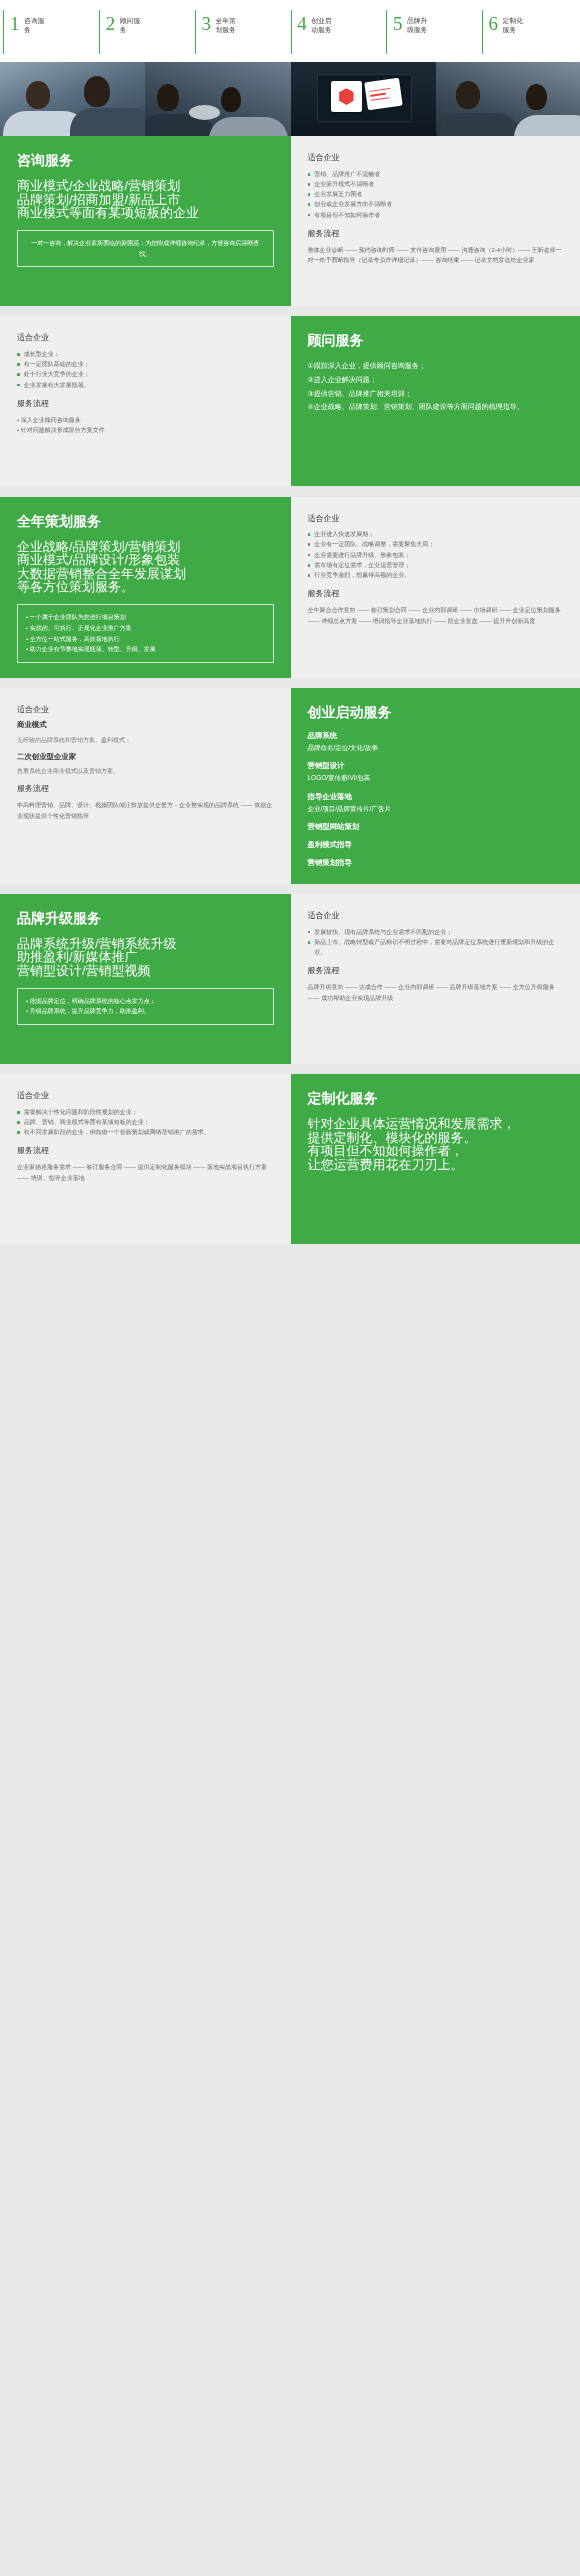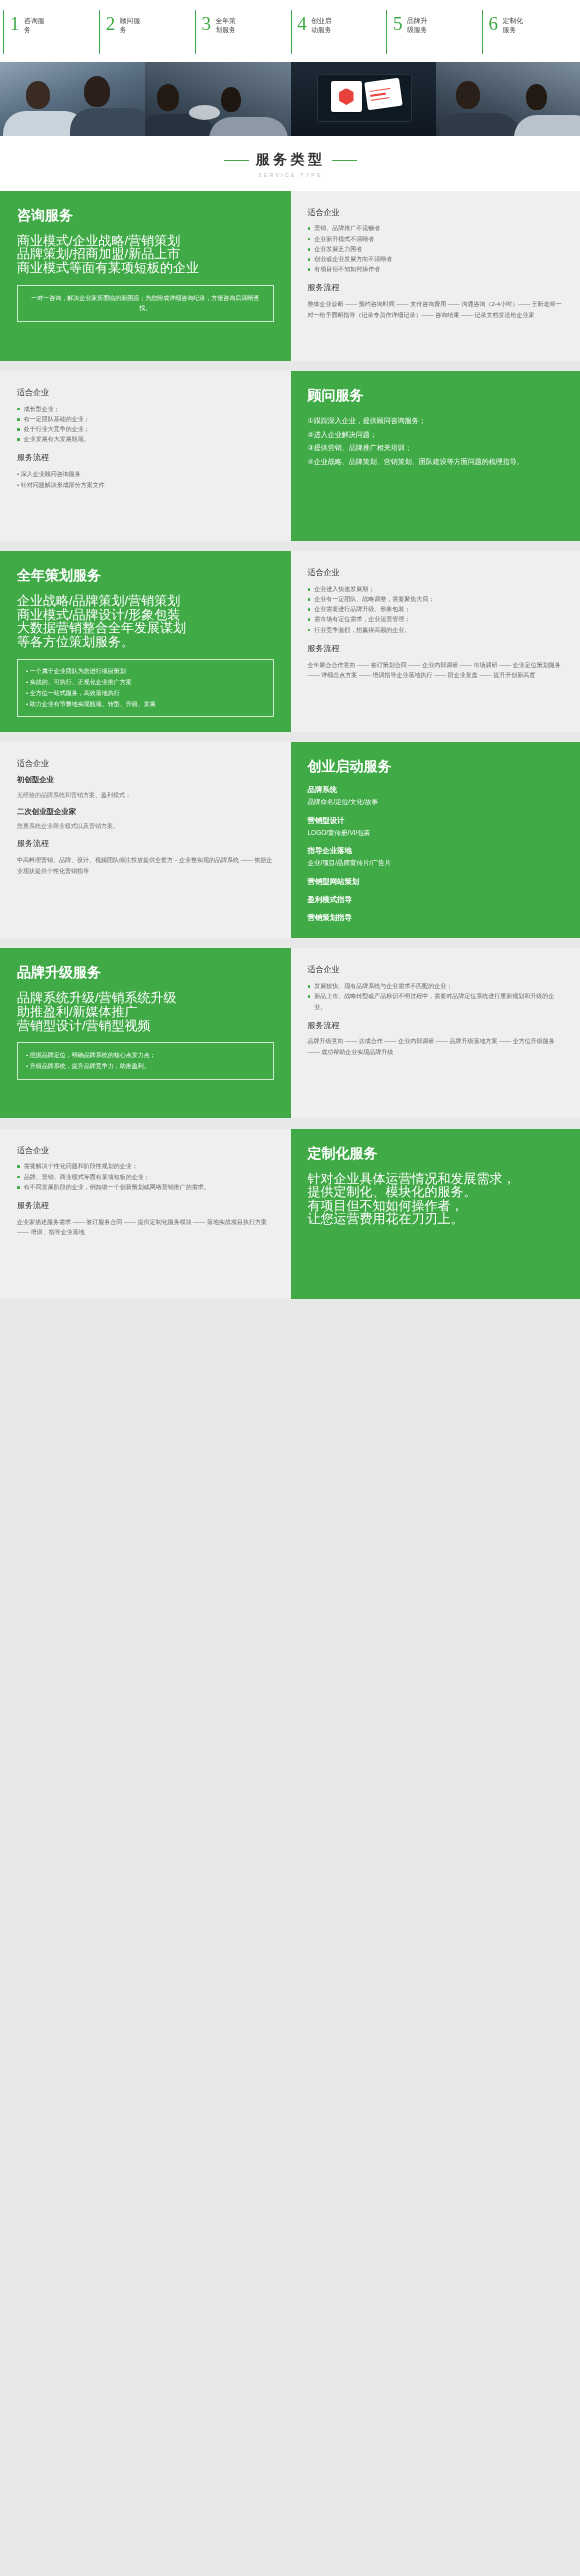--- a/index.html
+++ b/index.html
@@ -246,24 +246,20 @@
       </div>
     </div>
     <div class="ph ph4">
       <div class="head" style="left:14%;top:26%;width:24px;height:28px;background:#2b2019;"></div>
       <div class="body-sh" style="left:2%;top:68%;width:56%;height:38%;background:#2f3c48;"></div>
       <div class="head" style="left:62%;top:30%;width:21.5px;height:26px;background:#241a14;"></div>
       <div class="body-sh" style="left:54%;top:72%;width:56%;height:34%;background:#b9c3cb;"></div>
     </div>
   </div>
 
-  <div class="section-title">
-    <div class="cn">服务类型</div>
-    <div class="en">SERVICE TYPE</div>
-  </div>
 
   <div class="block">
     <div class="panel green left">
       <div class="p-title">咨询服务</div>
       <p class="line">商业模式/企业战略/营销策划</p>
       <p class="line">品牌策划/招商加盟/新品上市</p>
       <p class="line">商业模式等面有某项短板的企业</p>
       <div class="noteblock">一对一咨询，解决企业家所面临的新困惑；为您附成详细咨询纪录，方便咨询后清晰查找。</div>
     </div>
     <div class="panel grey right">
@@ -332,21 +328,21 @@
       <div class="sub-h">服务流程</div>
       <p class="flow">全年聚合合作意向 —— 签订策划合同 —— 企业内部调研 —— 市场调研 —— 企业定位策划服务 —— 详细总点方案 —— 培训指导企业落地执行 —— 陪企业复盘 —— 提升开创新高度</p>
     </div>
   </div>
 
   <div class="gap"></div>
 
   <div class="block">
     <div class="panel grey left">
       <div class="sub-h">适合企业</div>
-      <div class="strong-grey">初创型企业</div>
+      <div class="strong-grey">商业模式</div>
       <div class="desc-grey">无经验的品牌系统和营销方案、盈利模式；</div>
       <div class="strong-grey">二次创业型企业家</div>
       <div class="desc-grey">急重系统企业商业模式以及营销方案。</div>
       <div class="sub-h">服务流程</div>
       <p class="flow">中高料理营销、品牌、设计、视频团队倾注投放提供全套方－企业整实现的品牌系统 —— 依据企业现状提供个性化营销指导</p>
     </div>
     <div class="panel green right">
       <div class="p-title">创业启动服务</div>
       <div class="mini-h">品牌系统</div>
       <p class="mini-p">品牌命名/定位/文化/故事</p>

